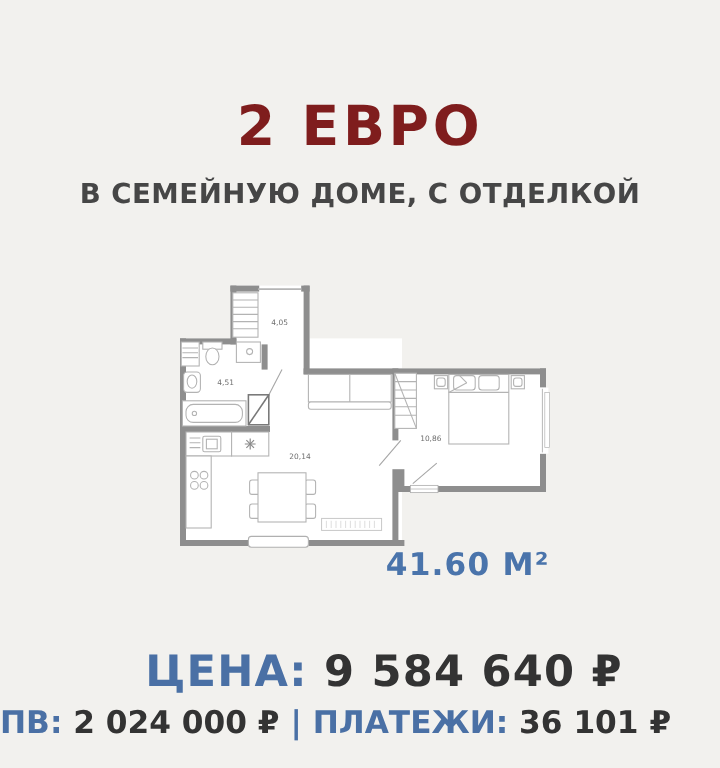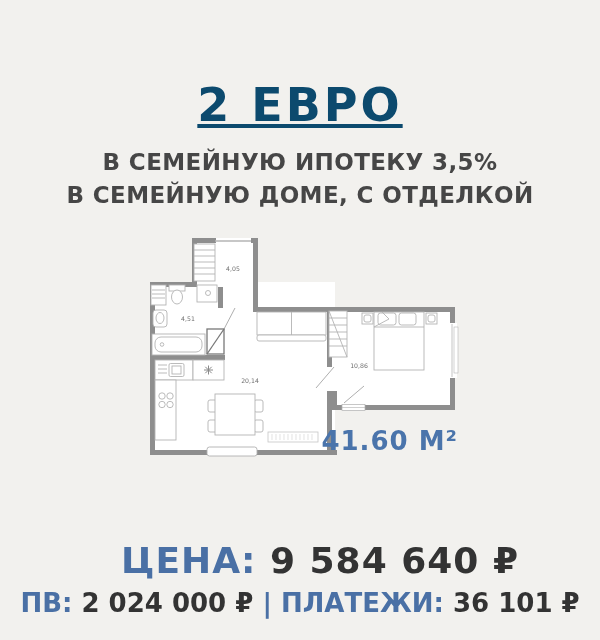--- a/index.html
+++ b/index.html
@@ -3,49 +3,48 @@
 <meta charset="utf-8">
 <style>
   html,body{margin:0;padding:0;}
   body{
     width:600px;height:640px;position:relative;overflow:hidden;
     background:#f2f1ee;
     font-family:"DejaVu Sans","Liberation Sans",sans-serif;
   }
   .title{
     position:absolute;top:78px;left:0;width:600px;text-align:center;
-    font-size:46px;font-weight:bold;letter-spacing:3px;color:#0c4a6e;text-decoration:underline;
+    font-size:46px;font-weight:bold;letter-spacing:3px;color:#7f1d1d;
   }
   .subtitle{
     position:absolute;top:146px;left:0;width:600px;text-align:center;
     font-size:23px;font-weight:bold;color:#464646;line-height:33px;letter-spacing:.4px;
   }
   .plan{position:absolute;left:138px;top:228px;width:330px;height:240px;}
   svg text{font-family:"DejaVu Sans","Liberation Sans",sans-serif;fill:#6f6f6f;font-size:6.2px;}
   .total-area{
-    position:absolute;top:426px;right:142px;
+    position:absolute;top:456px;right:142px;
     font-size:26px;font-weight:bold;color:#4a74ab;letter-spacing:1px;
   }
   .price-line{
     position:absolute;top:540px;left:0;width:600px;text-align:center;
     font-size:36px;font-weight:bold;color:#333;letter-spacing:1px;white-space:nowrap;padding-left:20px;
   }
   .sub-price-line{
-    position:absolute;top:588px;left:0;width:600px;text-align:center;
+    position:absolute;top:588px;left:0;width:600px;text-align:left;
     font-size:26px;font-weight:bold;color:#333;white-space:nowrap;
   }
   .blue{color:#4a70a5;}
 </style>
 </head>
 <body>
 
 <div class="title">2 ЕВРО</div>
 
 <div class="subtitle">
-  <div>В СЕМЕЙНУЮ ИПОТЕКУ 3,5%</div>
   <div>В СЕМЕЙНУЮ ДОМЕ, С ОТДЕЛКОЙ</div>
 </div>
 
 <div class="plan">
 <svg viewBox="0 0 330 240" width="330" height="240" xmlns="http://www.w3.org/2000/svg">
 
   <g fill="#ffffff">
     <rect x="54" y="10" width="66" height="69"></rect>
     <rect x="12" y="54" width="185" height="173"></rect>
     <rect x="115" y="79" width="202" height="103"></rect>

